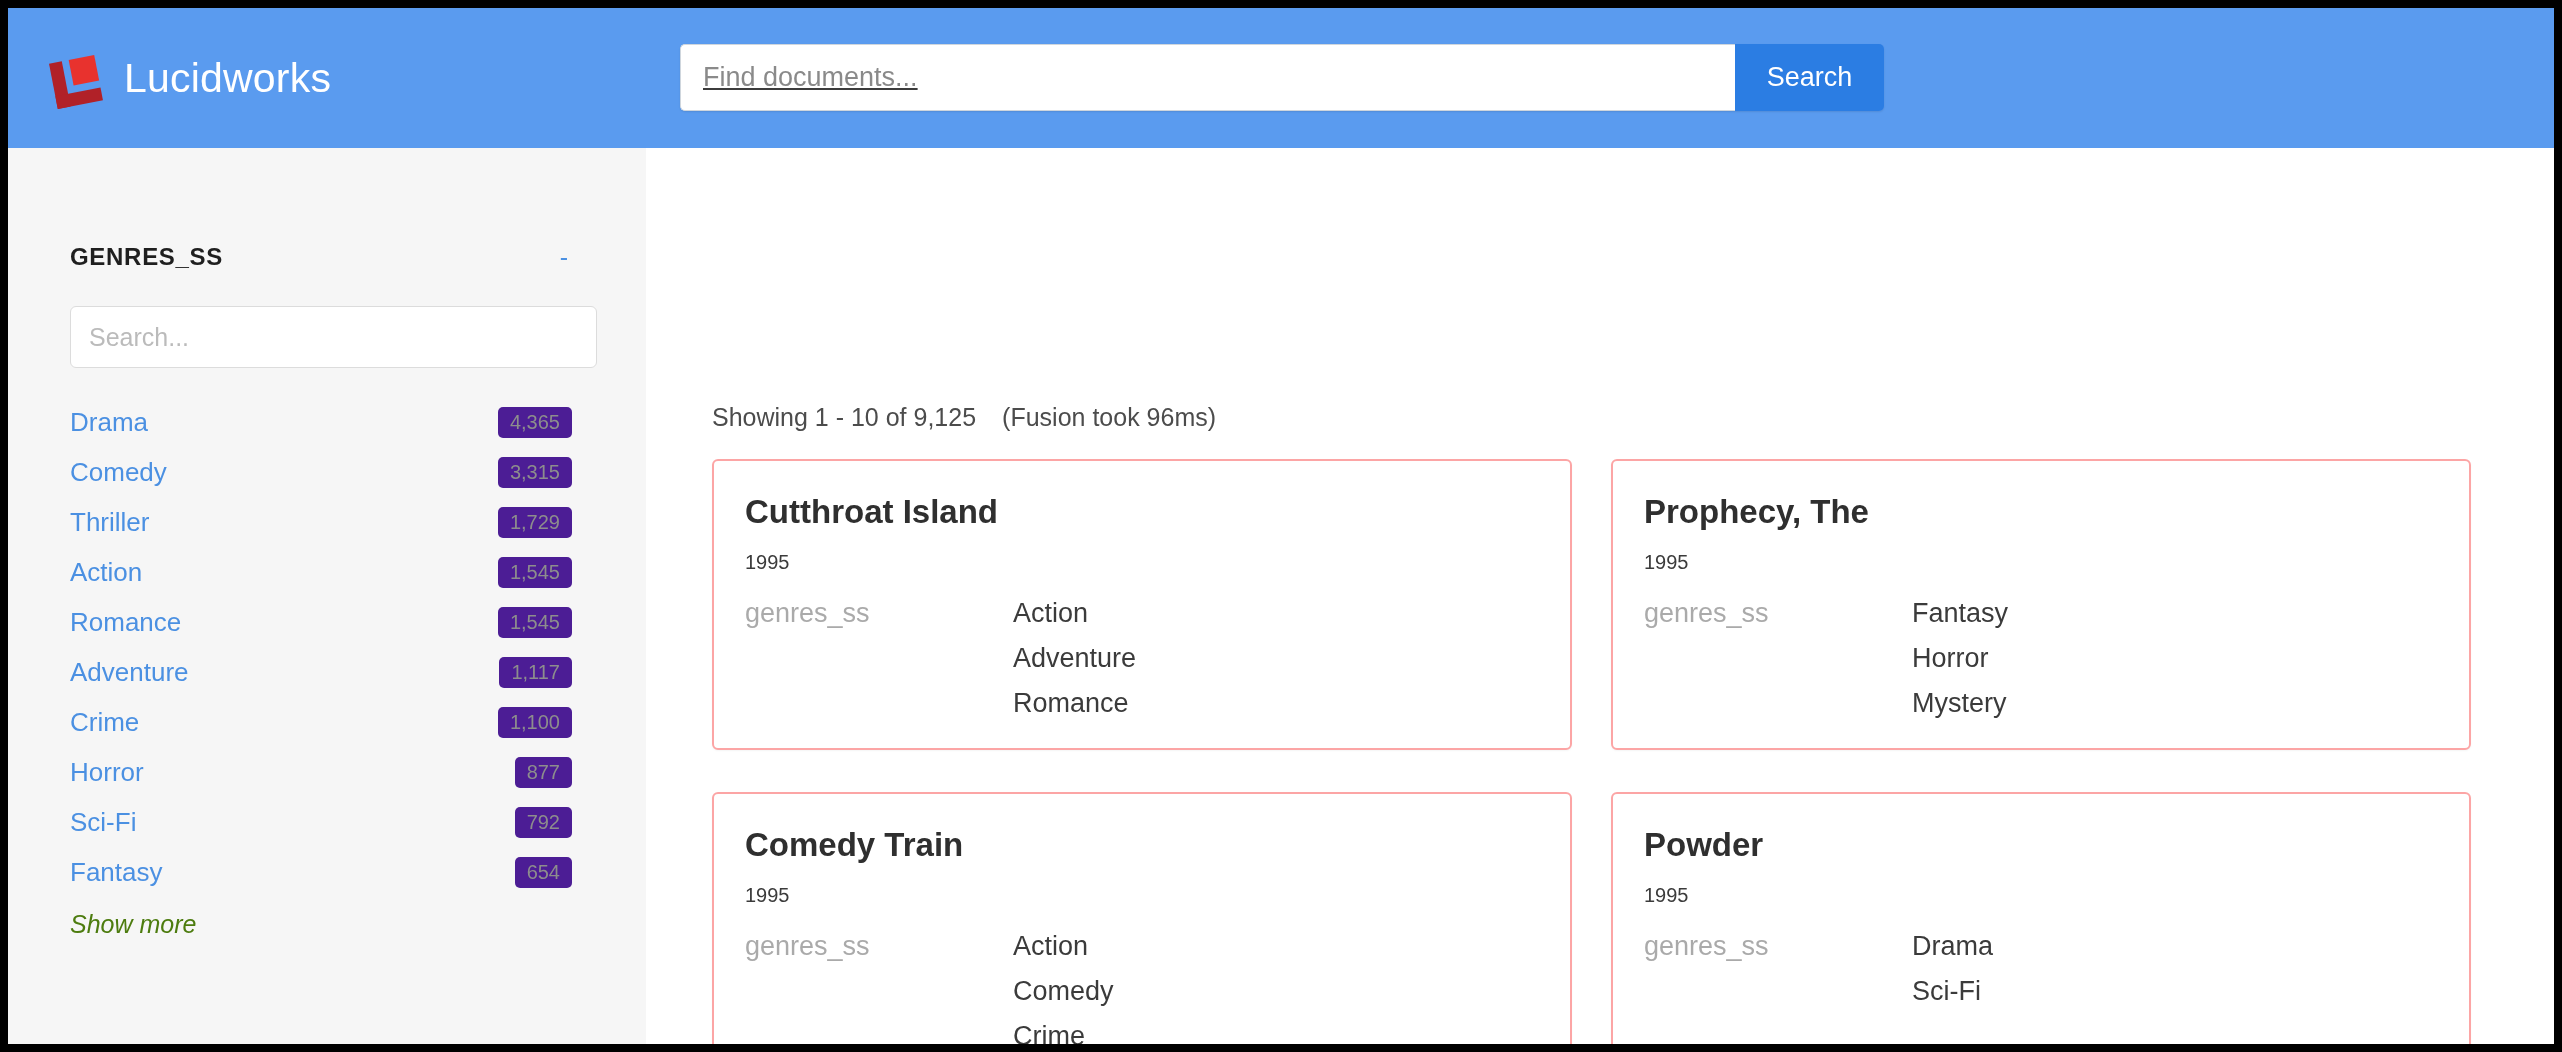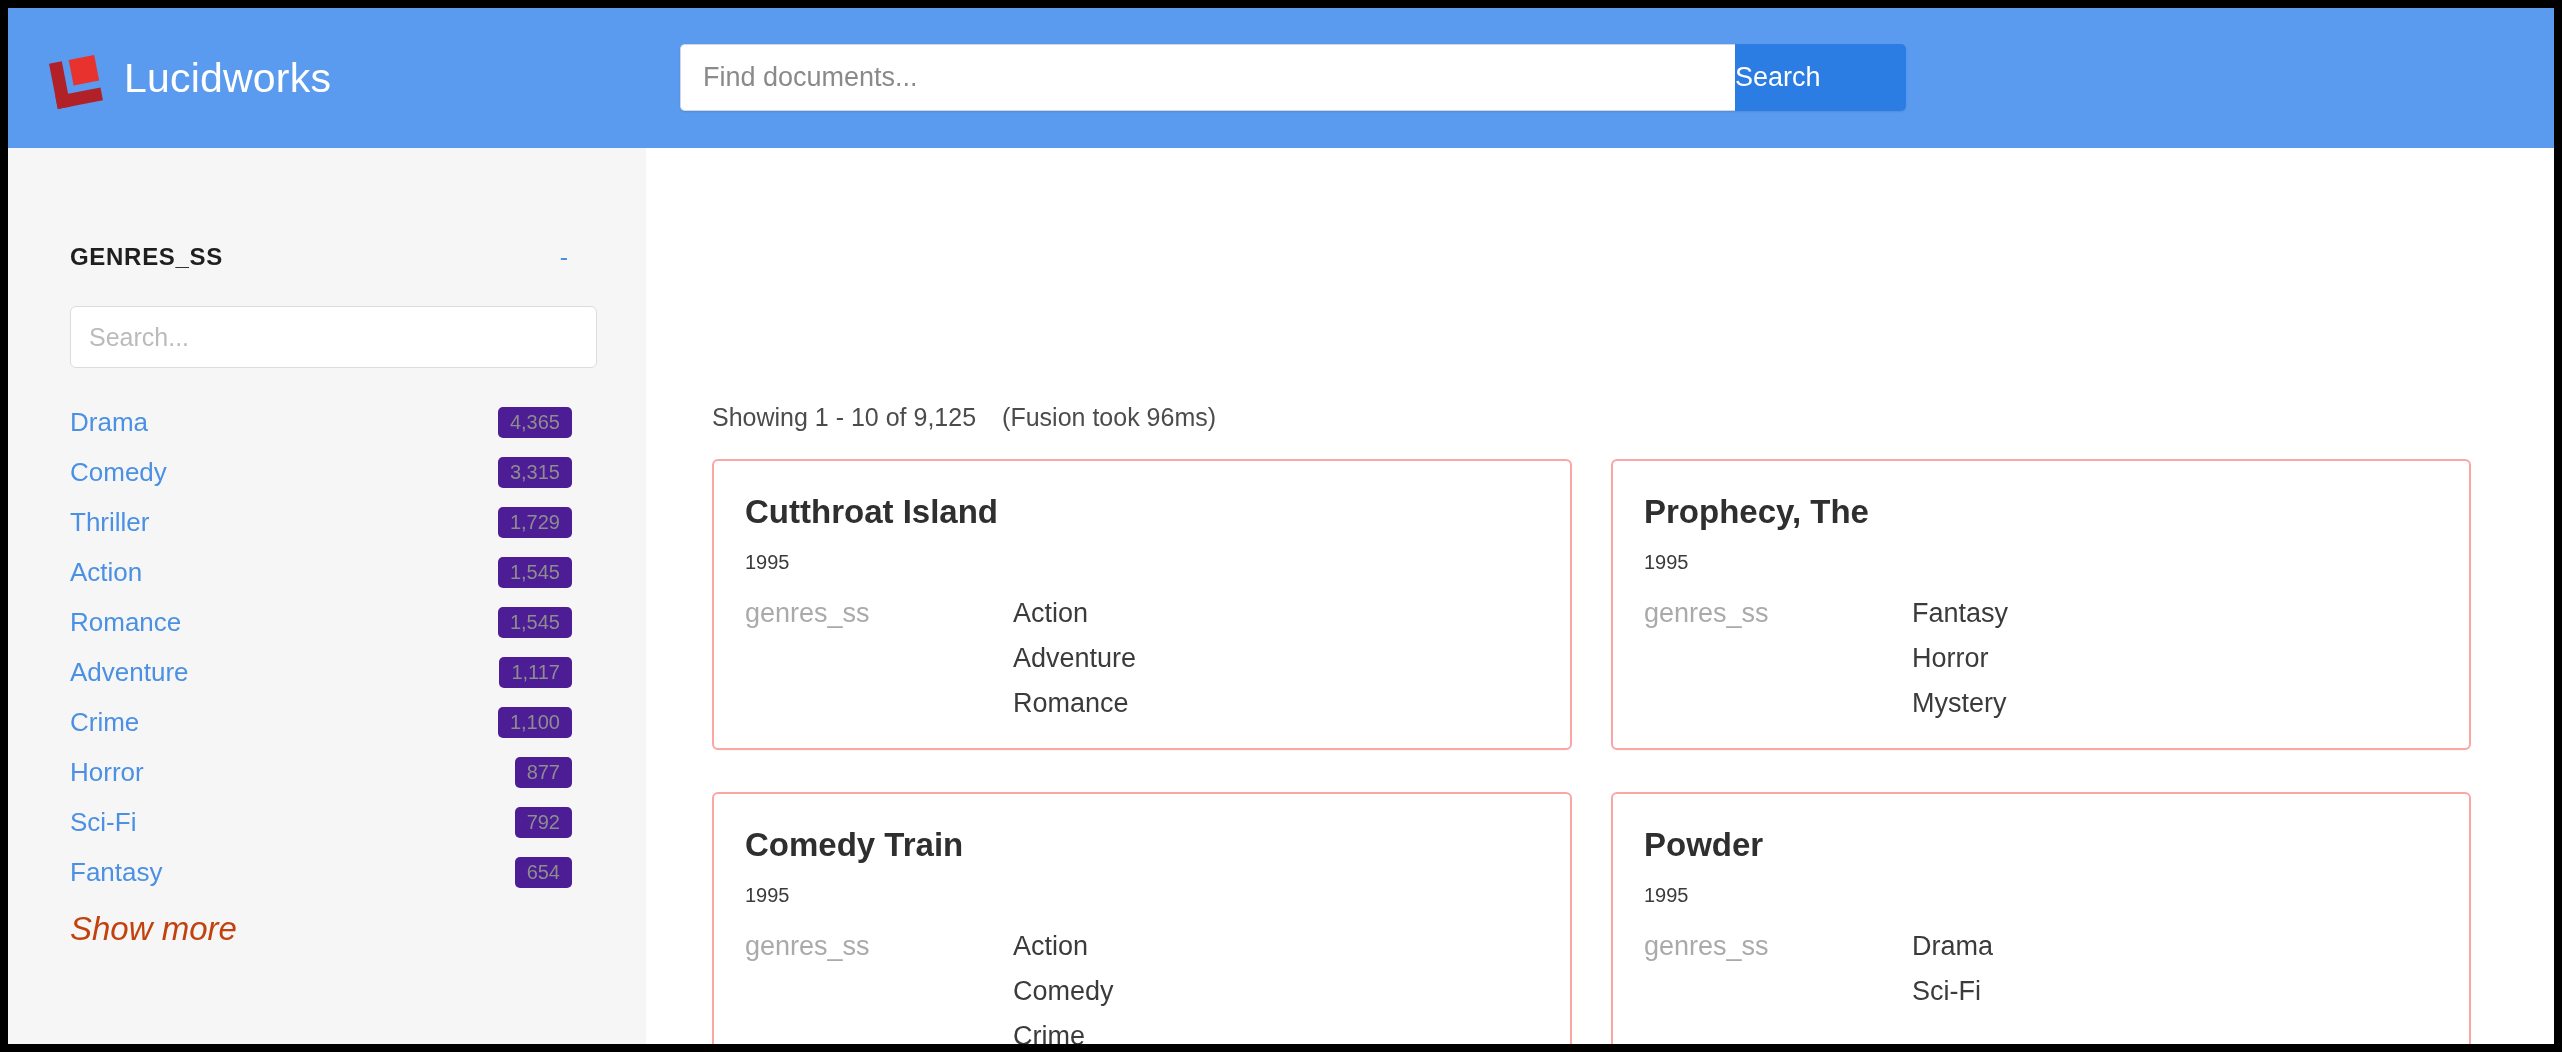--- a/index.html
+++ b/index.html
@@ -97,35 +97,36 @@
     box-sizing: border-box;
     border: 1px solid #cfd6dd;
     border-right: none;
     border-radius: 5px 0 0 5px;
     background: #ffffff;
     font-size: 27px;
     font-family: "Liberation Sans", sans-serif;
     color: #3c3c3c;
     padding: 0 22px;
     outline: none;
+    text-decoration: underline;
   }
   .search-input::placeholder { color: #8a8a8a; }
   .search-button {
-    width: 171px;
+    width: 149px;
     height: 67px;
     border: none;
     border-radius: 0 5px 5px 0;
     background: #2b7de3;
     color: #ffffff;
     font-size: 27px;
     font-family: "Liberation Sans", sans-serif;
     cursor: pointer;
     line-height: 67px;
     padding: 0;
-    text-align: left;
+    text-align: center;
   }
 
   
   .body-wrap {
     display: flex;
     height: 896px;
     align-items: stretch;
   }
   .sidebar {
     width: 638px;
@@ -206,23 +207,23 @@
     border-radius: 5px;
     padding: 5px 12px;
     min-width: 42px;
     text-align: right;
     box-sizing: border-box;
     line-height: 1.05;
   }
   .show-more {
     display: inline-block;
     margin: 13px 0 0 62px;
-    font-size: 33px;
+    font-size: 25px;
     font-style: italic;
-    color: #c2410c;
+    color: #4d7c0f;
     text-decoration: none;
     cursor: pointer;
   }
 
   
   .results-head {
     margin: 255px 0 0 66px;
     font-size: 25px;
     color: #4c4c4c;
     white-space: nowrap;

